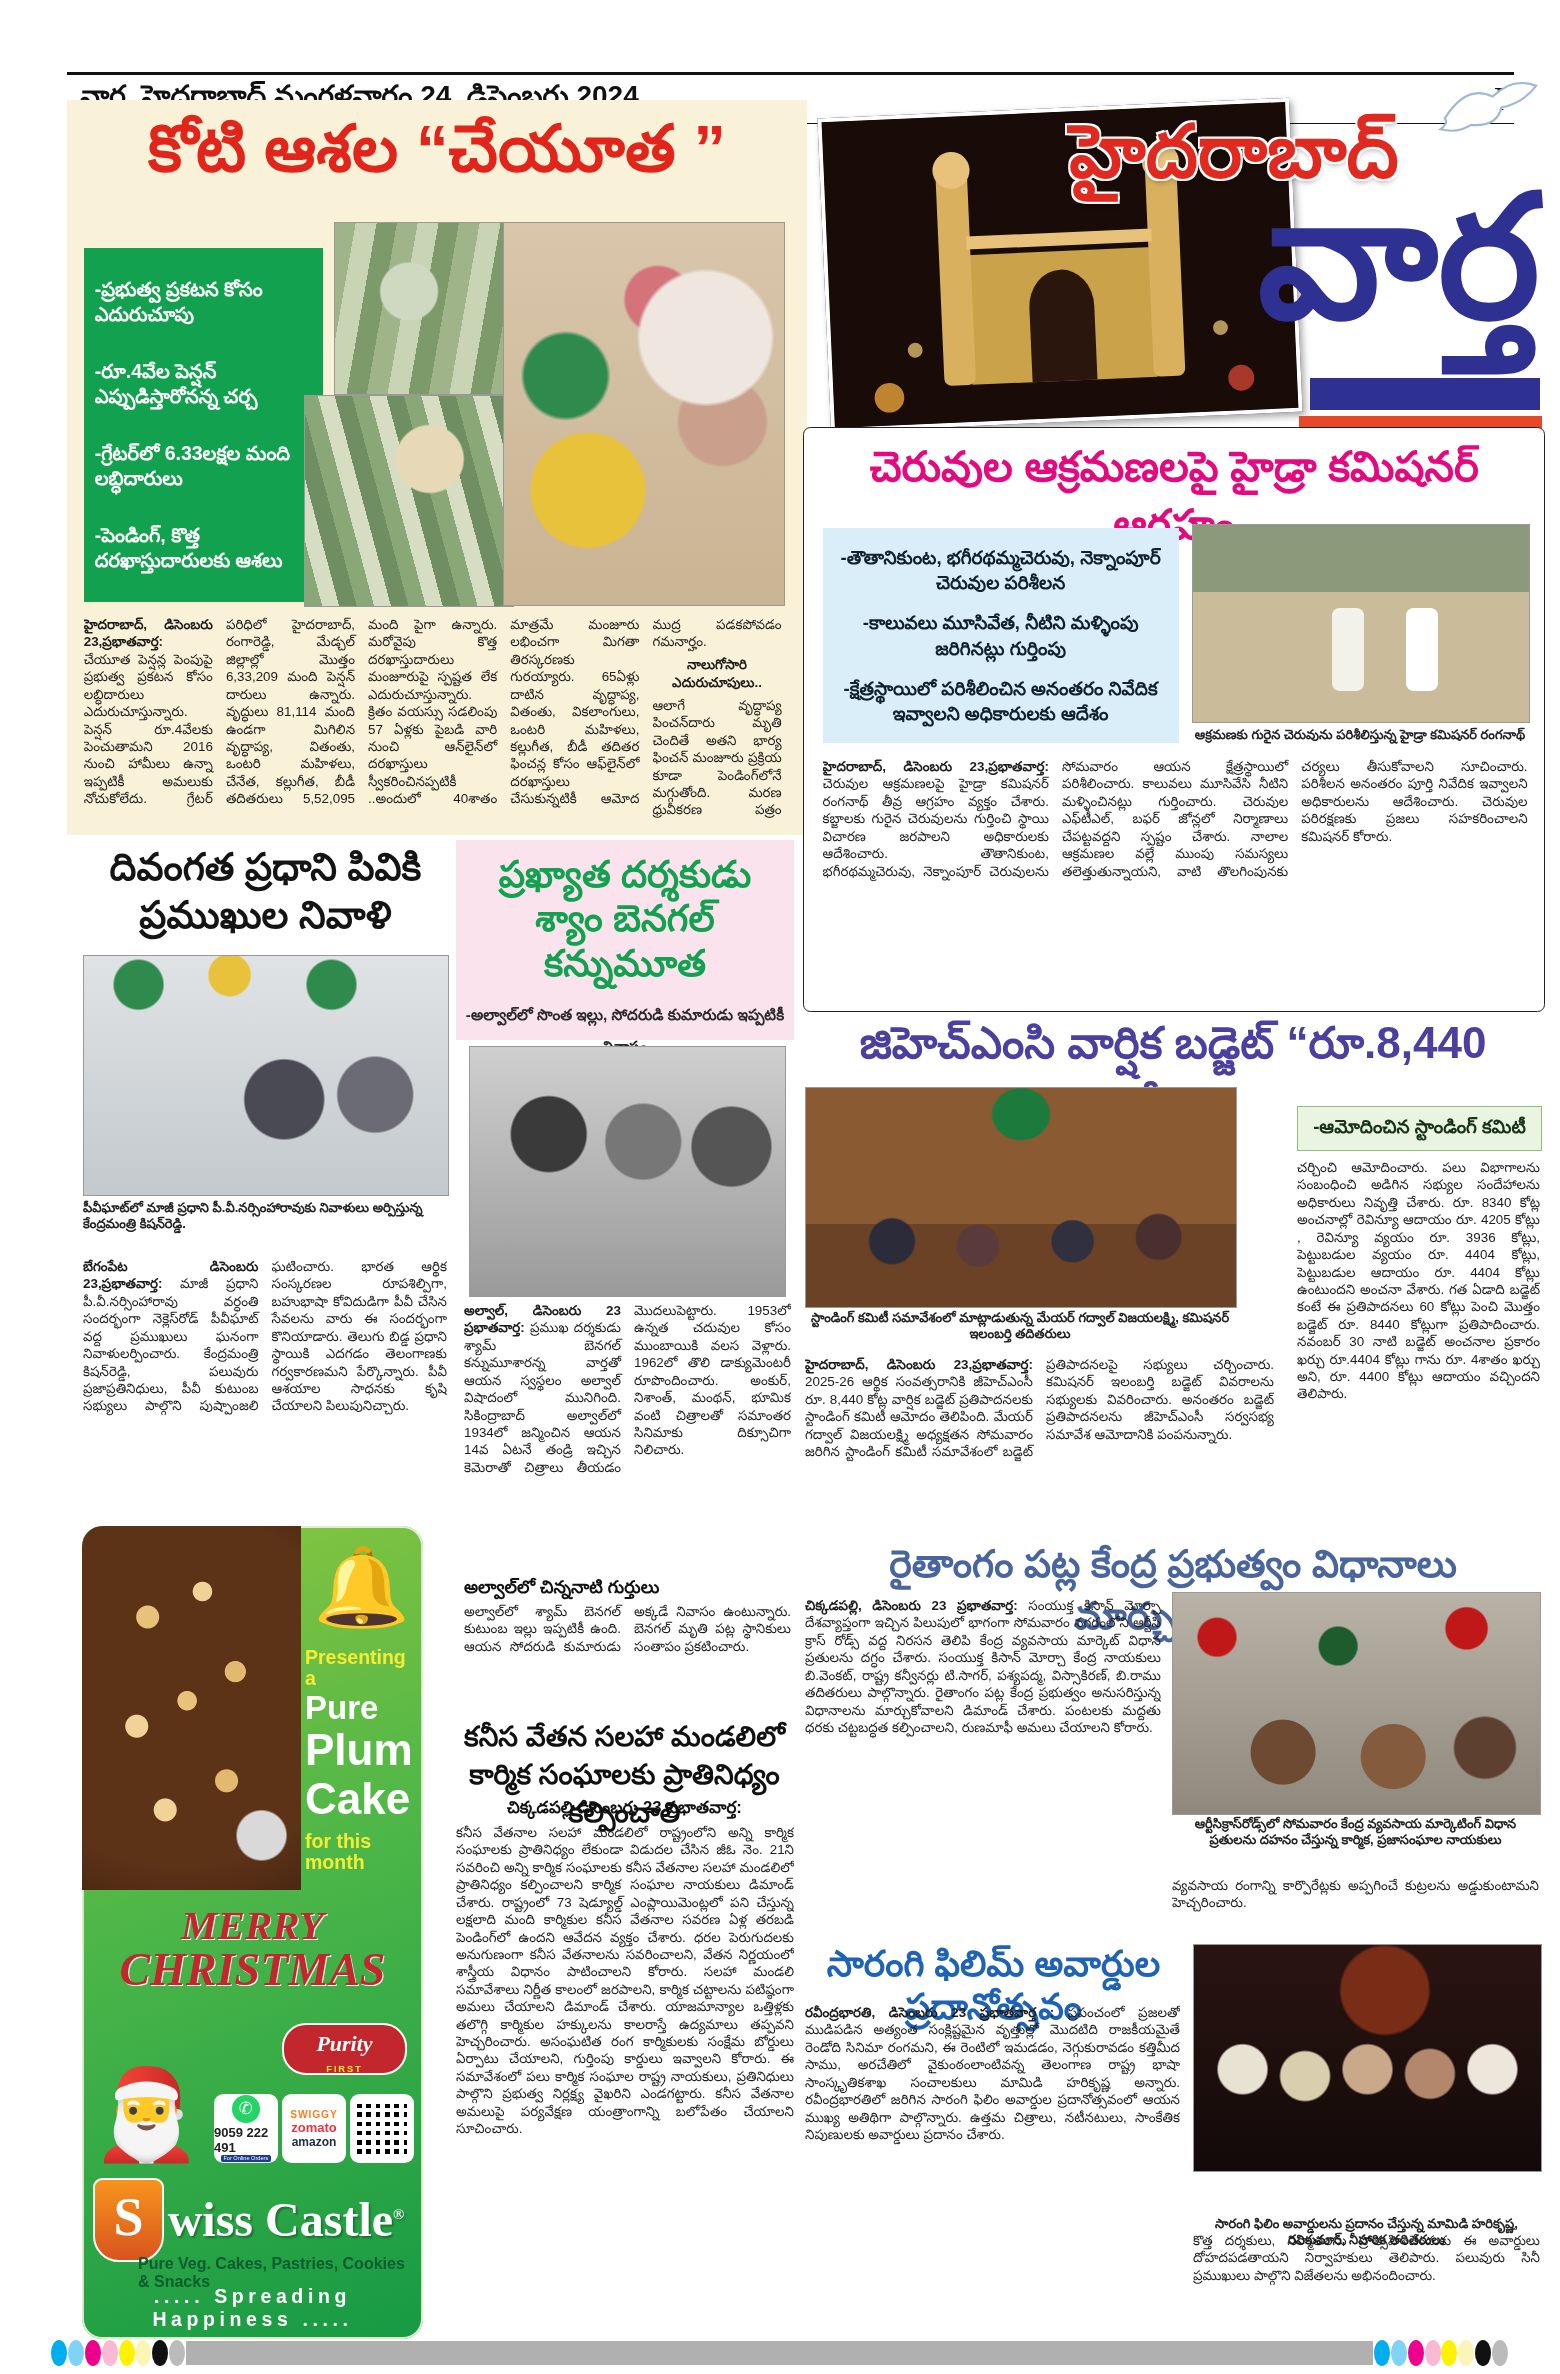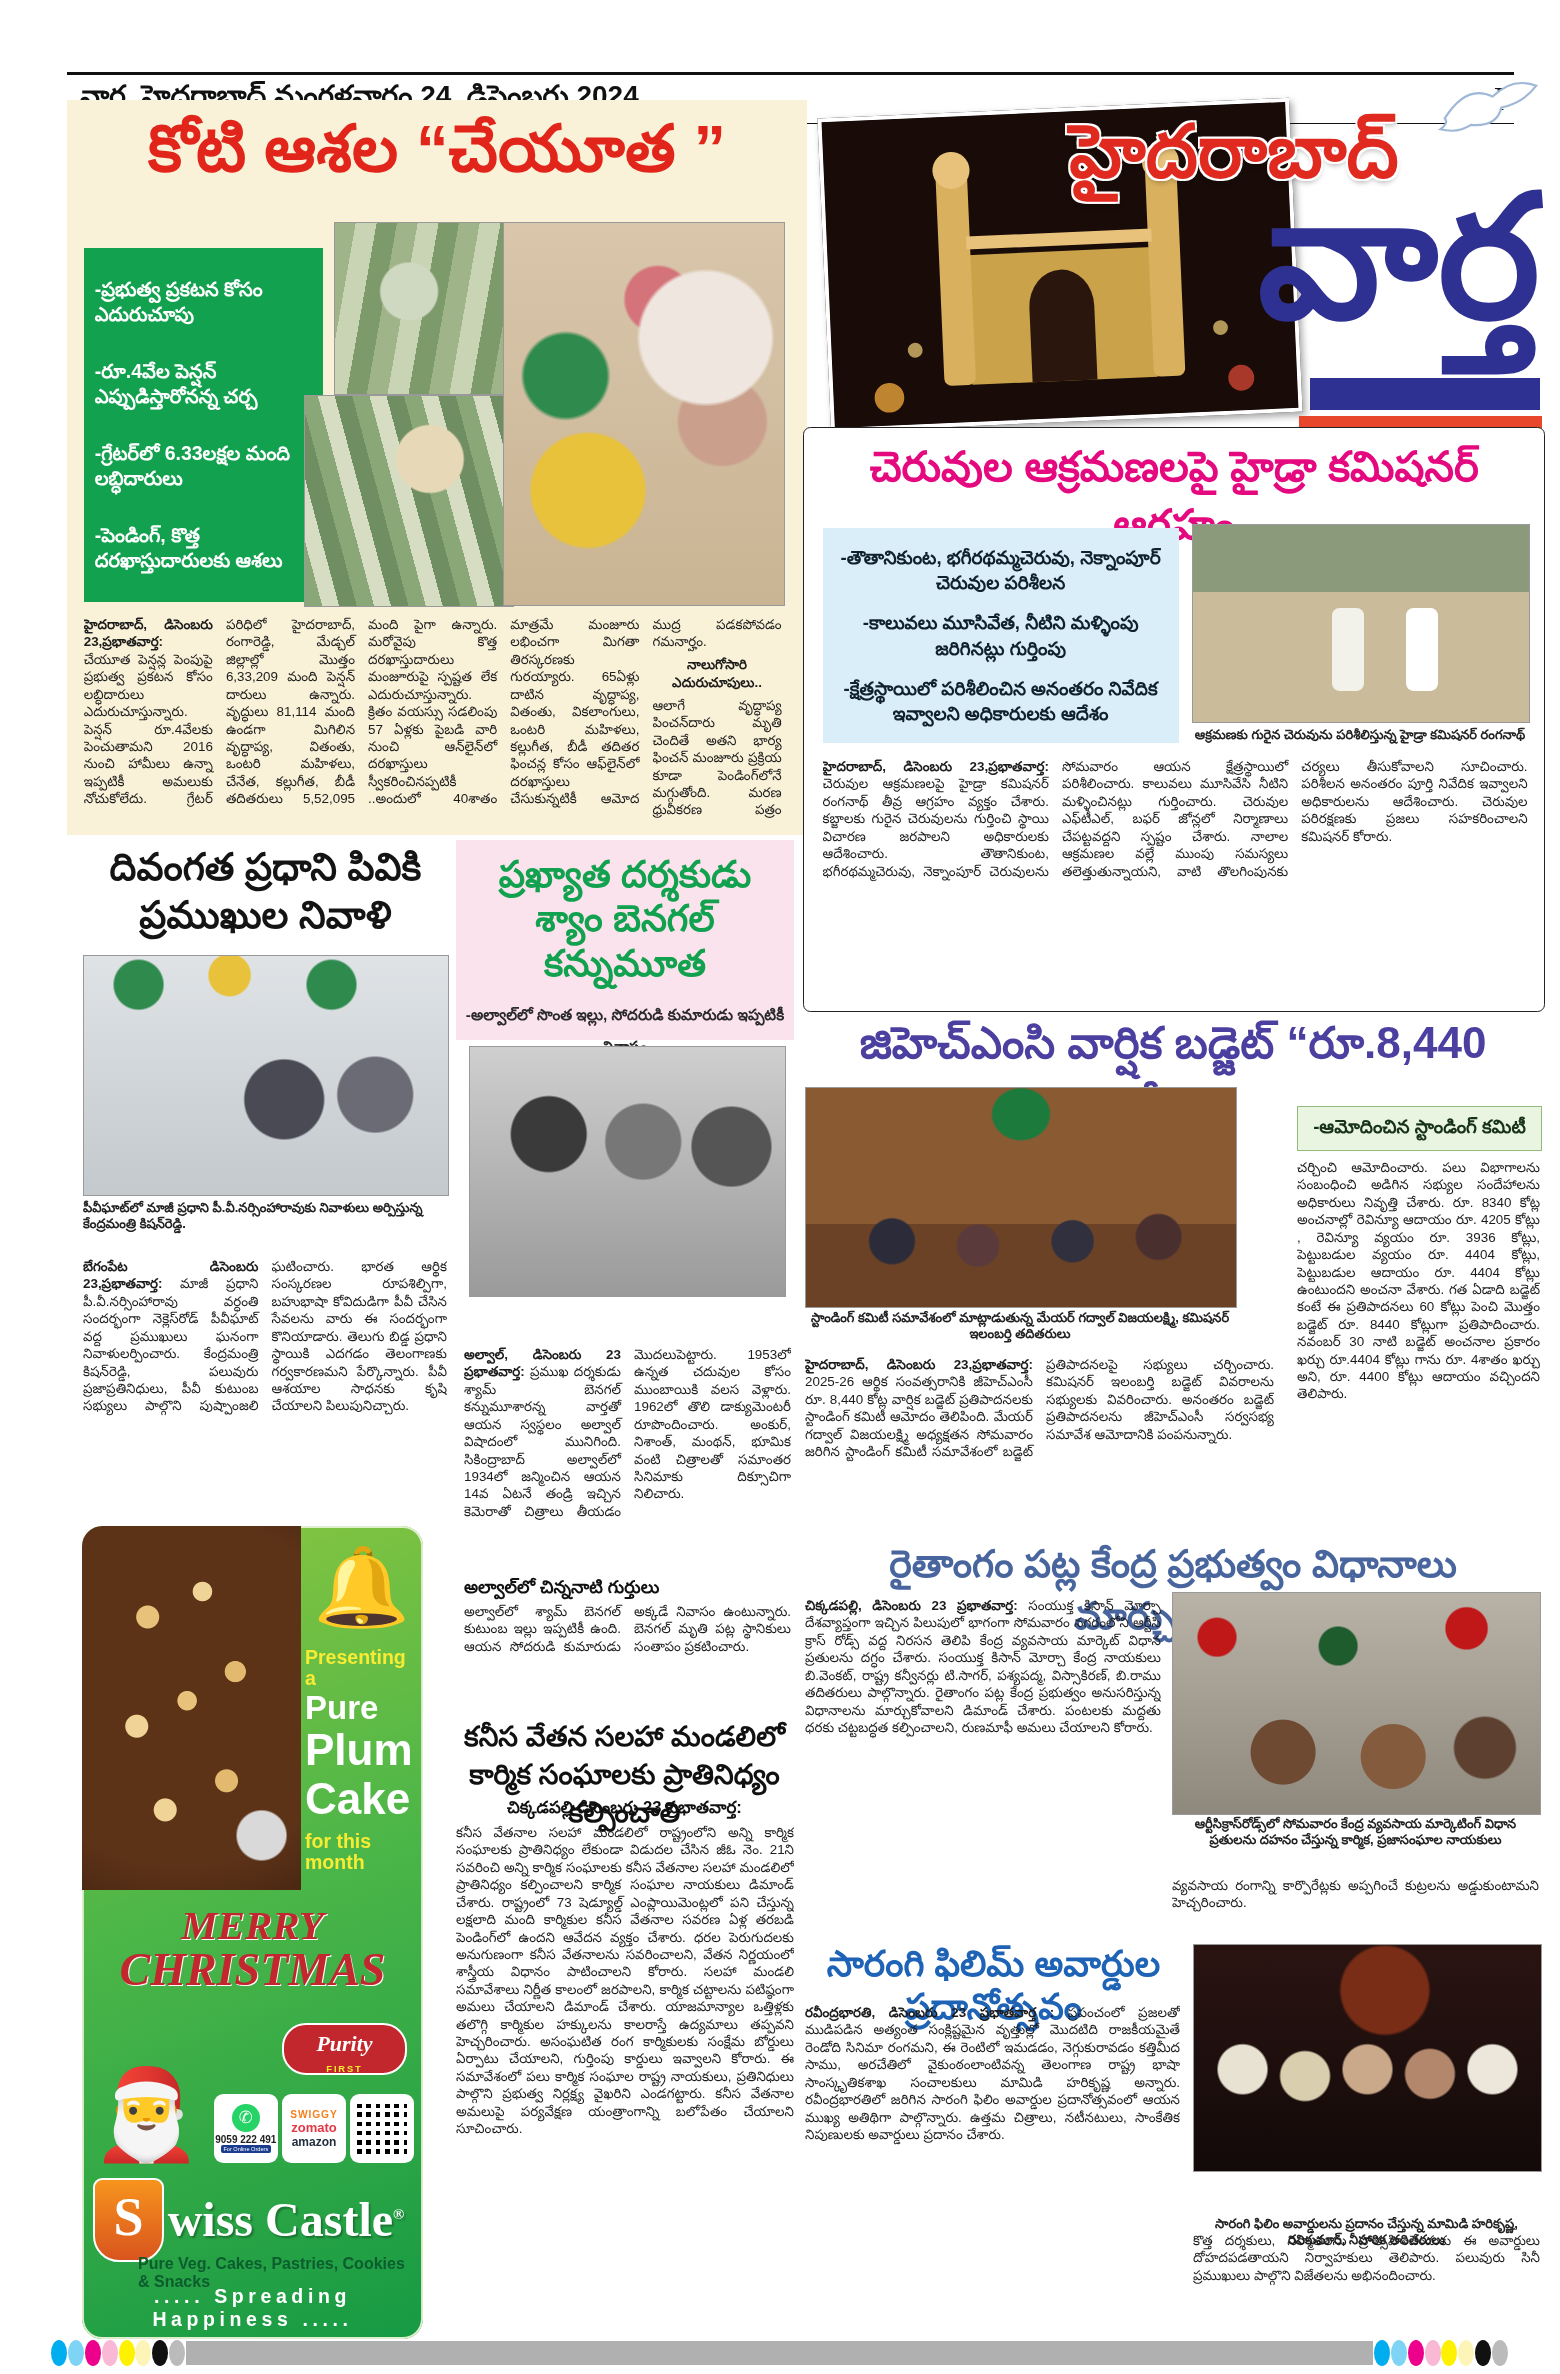--- a/index.html
+++ b/index.html
@@ -82,21 +82,21 @@
   .pv-body{left:83px;top:1258px;width:364px;height:262px;column-count:2;column-gap:13px;}
   
   .pinkbox{left:456px;top:840px;width:338px;height:200px;background:#fbe3ee;text-align:center;padding-top:13px;box-sizing:border-box;}
   .benegal-headline{color:#12a14e;font-weight:bold;font-size:37px;line-height:1.2;}
   .benegal-bullets{margin-top:13px;font-weight:bold;font-size:15.3px;color:#2a2a2a;line-height:2.1;}
   .benegal-photo{left:469px;top:1046px;width:315px;height:249px;filter:grayscale(1);
      background:radial-gradient(circle at 25% 35%,#3a3a3a 0 37px,transparent 39px),
                 radial-gradient(circle at 55% 38%,#777 0 37px,transparent 39px),
                 radial-gradient(circle at 83% 40%,#555 0 39px,transparent 41px),
                 linear-gradient(#cfcfcf,#9a9a9a);}
-  .benegal-body{left:464px;top:1302px;width:327px;height:273px;column-count:2;column-gap:13px;margin-top:44px;}
+  .benegal-body{left:464px;top:1302px;width:327px;height:273px;column-count:2;column-gap:13px;}
   .benegal-sub{left:464px;top:1577px;width:327px;text-align:left;font-weight:bold;font-size:17.6px;color:#111;}
   .benegal-body2{left:464px;top:1603px;width:327px;height:108px;column-count:2;column-gap:13px;}
   
   .wage-headline{left:455px;top:1718px;width:339px;text-align:center;color:#111;font-weight:bold;font-size:28px;line-height:1.35;}
   .wage-dateline{left:455px;top:1798px;width:339px;text-align:center;font-weight:bold;font-size:16.7px;color:#111;}
   .wage-body{left:456px;top:1824px;width:338px;height:544px;}
   
   .farm-headline{left:803px;top:1543px;width:740px;text-align:center;color:#49659e;font-weight:bold;font-size:38px;}
   .farm-body{left:805px;top:1597px;width:356px;height:332px;}
   .farm-photo{left:1172px;top:1592px;width:367px;height:221px;
@@ -145,21 +145,21 @@
      color:#c1272d;text-shadow:0.9px 0.9px 0 #fff;} 
   .merry .m1{font-size:41px;display:block;}
   .merry .m2{font-size:46px;display:block;margin-top:-5.6px;}
   .santa{left:9.3px;top:519px;width:111px;height:139px;font-size:89px;line-height:139px;text-align:center;}
   .purity{left:200px;top:497px;width:121px;height:48px;background:#c1272d;border-radius:24px;border:2.8px solid #fff;
      color:#fff;text-align:center;font-family:"Liberation Serif",serif;font-style:italic;font-weight:bold;font-size:22px;line-height:37px;}
   .purity small{display:block;font-family:"Liberation Sans",sans-serif;font-style:normal;font-size:9.3px;margin-top:-11px;color:#f7ec33;letter-spacing:1.9px;}
   .badges{left:132px;top:568px;width:200px;height:69px;display:flex;gap:4.6px;}
   .badge{background:#fff;border-radius:9.3px;flex:1;display:flex;flex-direction:column;align-items:center;justify-content:center;overflow:hidden;}
   .wa-circle{width:28px;height:28px;border-radius:50%;background:#25d366;color:#fff;font-size:16.7px;line-height:28px;text-align:center;}
-  .wa-num{font-size:10px;font-weight:bold;color:#222;margin-top:1.9px;}
+  .wa-num{font-size:13px;font-weight:bold;color:#222;margin-top:1.9px;}
   .wa-sub{font-size:5.6px;background:#1a3c8f;color:#fff;padding:0.9px 2.8px;border-radius:1.9px;}
   .pt1{color:#f58220;font-weight:bold;font-size:10.2px;letter-spacing:0.9px;}
   .pt2{color:#e23744;font-weight:bold;font-size:13px;}
   .pt3{color:#232f3e;font-weight:bold;font-size:12px;}
   .qr{width:50px;height:50px;background:
       repeating-linear-gradient(0deg,#000 0 4.6px,#fff 4.6px 9.3px),
       repeating-linear-gradient(90deg,#000 0 4.6px,#fff 4.6px 9.3px);background-blend-mode:screen;border:2.8px solid #fff;}
   .logo-row{left:11px;top:649px;width:319px;height:89px;display:flex;align-items:center;}
   .shield{width:67px;height:80px;background:linear-gradient(#f7941d,#d9541e);border-radius:9.3px 9.3px 26px 26px;
      border:2.8px solid #fff;color:#fff;font-family:"Liberation Serif",serif;font-weight:bold;font-size:54px;text-align:center;line-height:74px;}

